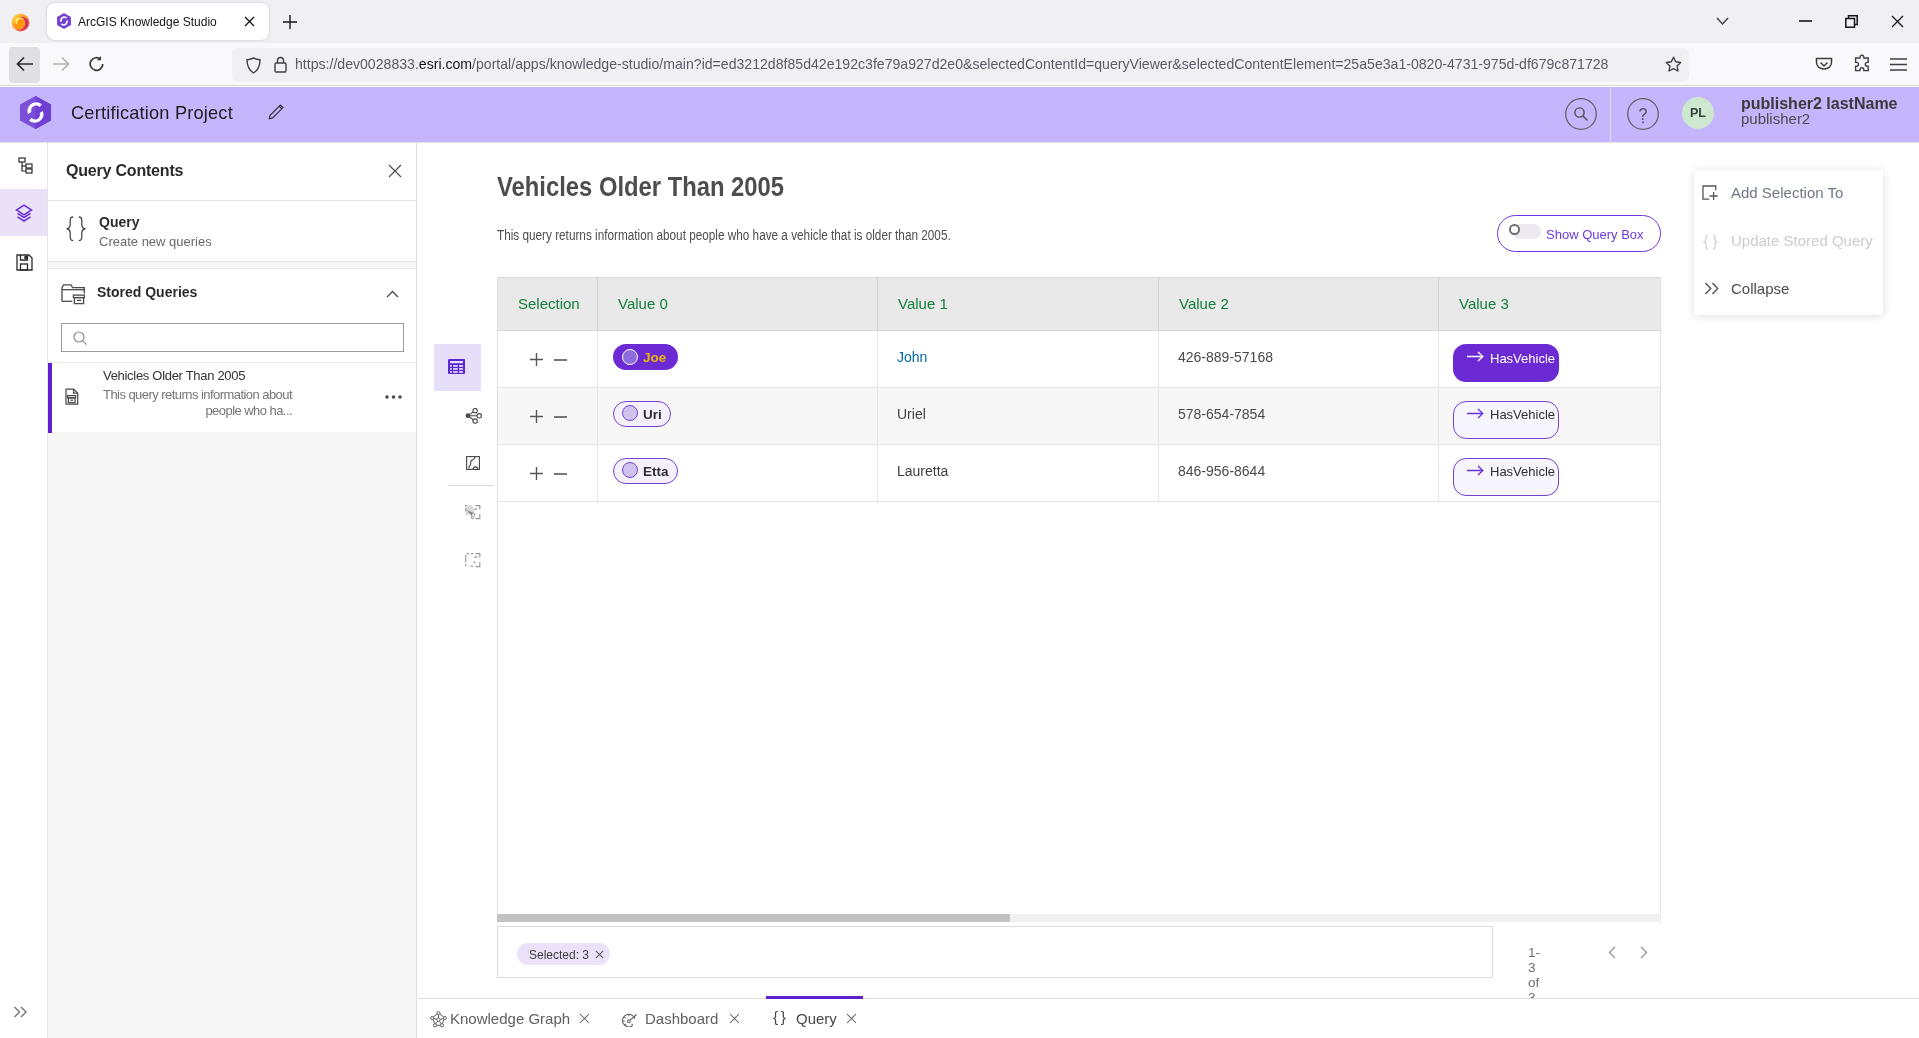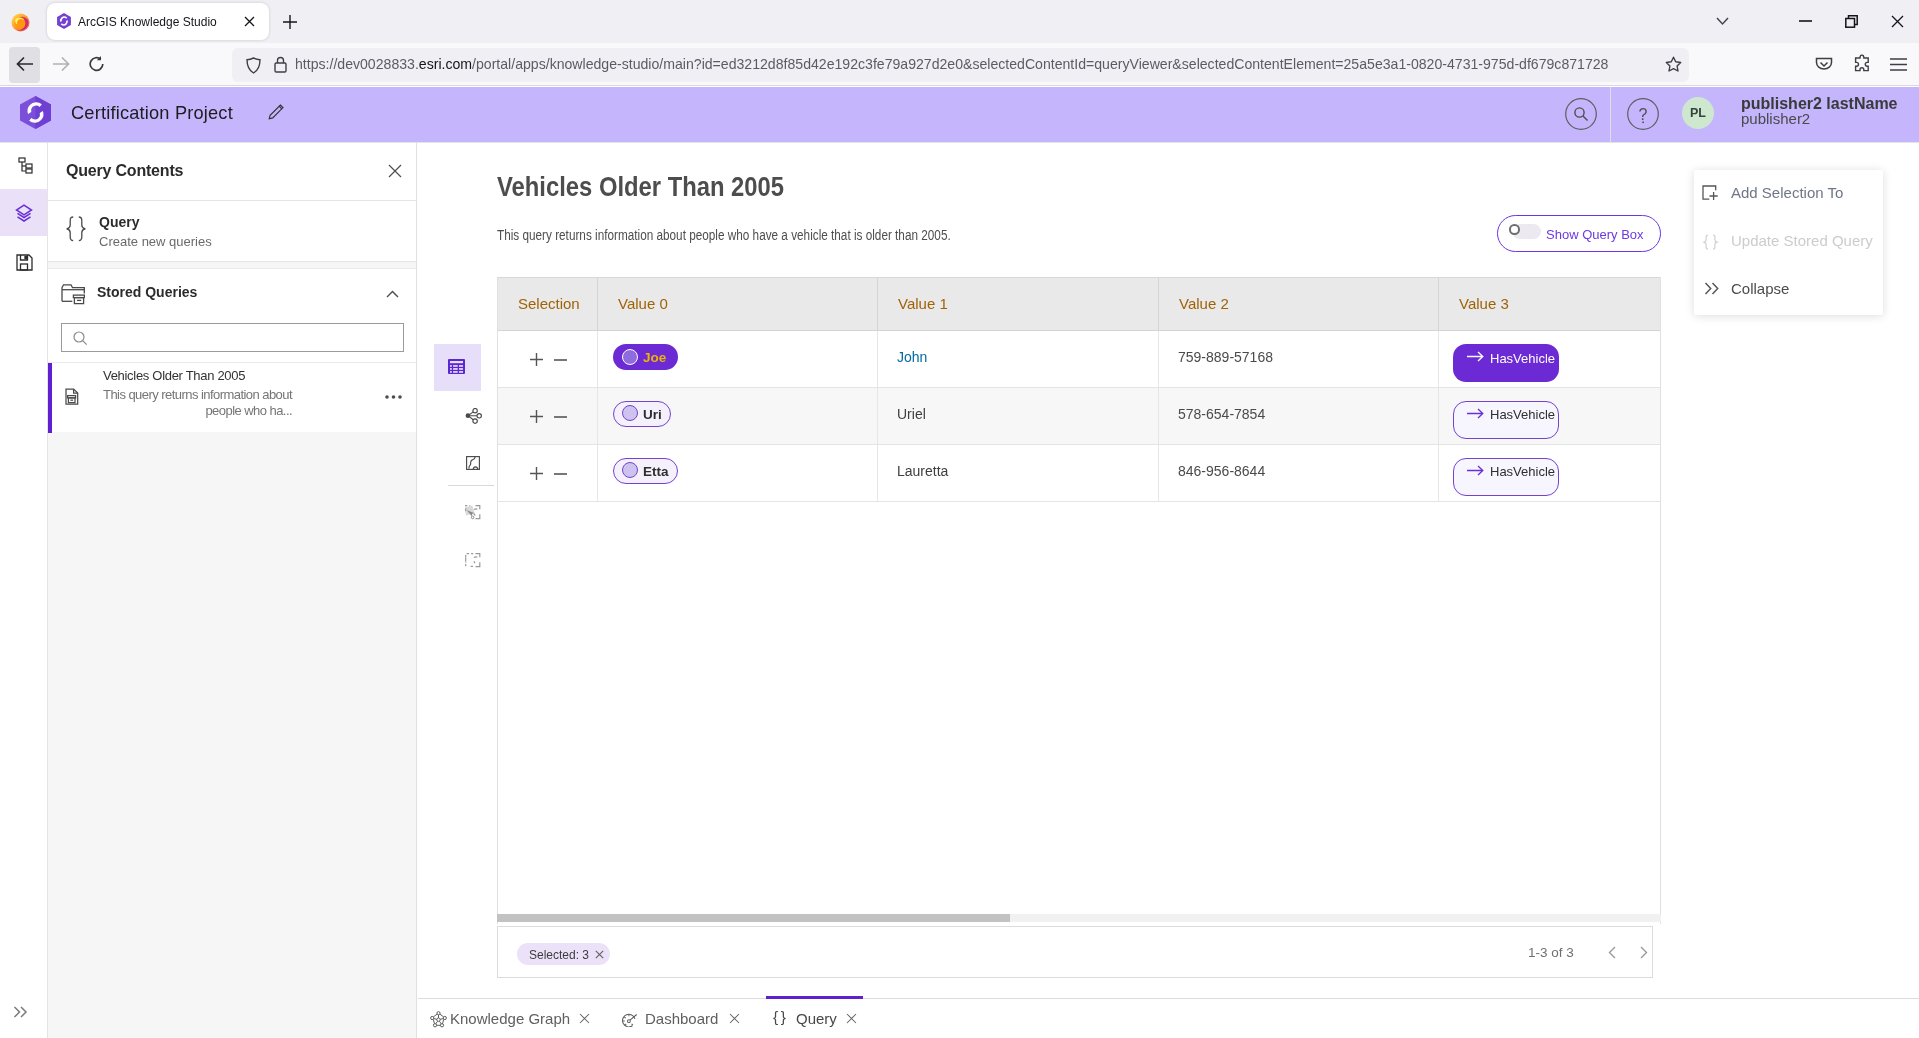--- a/index.html
+++ b/index.html
@@ -43,33 +43,33 @@
 #qtoggle { position:absolute; left:1079px; top:72px; width:164px; height:37px; border:1px solid #6d35e6; border-radius:19px; }
 #qtoggle .track { position:absolute; left:14px; top:8px; width:29px; height:15px; background:#eceaf0; border-radius:7.5px; }
 #qtoggle .knob { position:absolute; left:11px; top:8px; width:10.6px; height:10.6px; background:#fff; border:2.5px solid #6e6e6e; border-radius:50%; }
 #qtoggle .lbl { position:absolute; left:48px; top:11px; font-size:13px; color:#6d3ae0; white-space:nowrap; }
 
 #vtools { position:absolute; left:16px; top:0; width:48px; height:500px; }
 #vtools .sel { position:absolute; left:0; top:201px; width:47px; height:47px; background:#e7defa; }
 
 #tablecard { position:absolute; left:79px; top:134px; width:1164px; height:647px; border-left:1px solid #e0e0e0; border-right:1px solid #e0e0e0; }
 .thead { position:absolute; left:0; top:0; width:1162px; height:54px; background:#e9e9e9; border-top:1px solid #d8d8d8; border-bottom:1px solid #d4d4d4; }
-.th { position:absolute; top:0; height:54px; border-right:1px solid #d4d4d4; font-size:15px; color:#a16207; }
+.th { position:absolute; top:0; height:54px; border-right:1px solid #d4d4d4; font-size:15px; color:#15803d; }
 .th span { position:absolute; left:20px; top:17px; }
 .trow { position:absolute; left:0; width:1162px; height:57px; border-bottom:1px solid #e4e4e4; }
 .td { position:absolute; top:0; height:57px; border-right:1px solid #e6e6e6; }
 .cellnum { position:absolute; left:19px; top:18px; font-size:14px; color:#4a4a4a; }
 
 .npill { position:absolute; height:26px; border-radius:13px; font-size:13.5px; }
 .npill .circ { position:absolute; left:9px; top:4.5px; width:16px; height:16px; border-radius:50%; }
 .rpill { position:absolute; height:38px; border-radius:13px; font-size:13.5px; }
 
 #sbar { position:absolute; left:79px; top:771px; width:1164px; height:8px; background:#f1f1f1; }
 #sbar .thumb { position:absolute; left:0; top:0; width:513px; height:8px; background:#c2c2c2; }
-#tfoot { position:absolute; left:79px; top:783px; width:1156px; height:52px; background:#fff; border:1px solid #dcdcdc; }
+#tfoot { position:absolute; left:79px; top:783px; width:996px; height:52px; background:#fff; border:1px solid #dcdcdc; }
 #selpill { position:absolute; left:19px; top:16px; width:93px; height:22px; background:#ebe2f9; border-radius:11px; font-size:13.5px; color:#3c3c3c; }
 
 #btabs { position:absolute; left:0; top:855px; width:1501px; height:44px; background:#fff; border-top:1px solid #dcdcdc; }
 .btab { position:absolute; top:0; height:43px; font-size:15px; color:#5f5f5f; }
 
 #omenu { position:absolute; left:1694px; top:170px; width:189px; height:145px; background:#fff; border-radius:2px; box-shadow:0 1px 10px rgba(0,0,0,.14); }
 .mitem { position:absolute; left:0; width:189px; height:48px; }
 .mitem .txt { position:absolute; left:37px; top:14px; font-size:15px; }
 svg { display:block; }
 </style>
@@ -379,21 +379,21 @@
       <div class="td" style="left:100px;width:280px">
         <div class="npill" style="left:15px;top:13px;width:65px;background:#6c2ad4">
           <span class="circ" style="background:#8f6cdd;border:1.3px solid #fff"></span>
           <span style="position:absolute;left:30px;top:6px;color:#eab308;font-weight:bold">Joe</span>
         </div>
       </div>
       <div class="td" style="left:380px;width:281px">
           <span class="cellnum" style="color:#0369a1">John</span>
         </div>
       <div class="td" style="left:661px;width:280px">
-          <span class="cellnum">759-889-57168</span>
+          <span class="cellnum">426-889-57168</span>
         </div>
       <div class="td" style="left:941px;width:221px;border-right:none">
         <div class="rpill" style="left:14px;top:13px;width:106px;background:#6c2ad4">
           <svg class="abs" style="left:14px;top:7px" width="17" height="11" viewBox="0 0 17 11">
               <path d="M0 5.5h15M11 1l4.8 4.5L11 10" fill="none" stroke="#fff" stroke-width="1.3"></path>
             </svg>
           <span style="position:absolute;left:37px;top:6.5px;color:#fff;font-size:13px">HasVehicle</span>
         </div>
       </div>
     </div>

